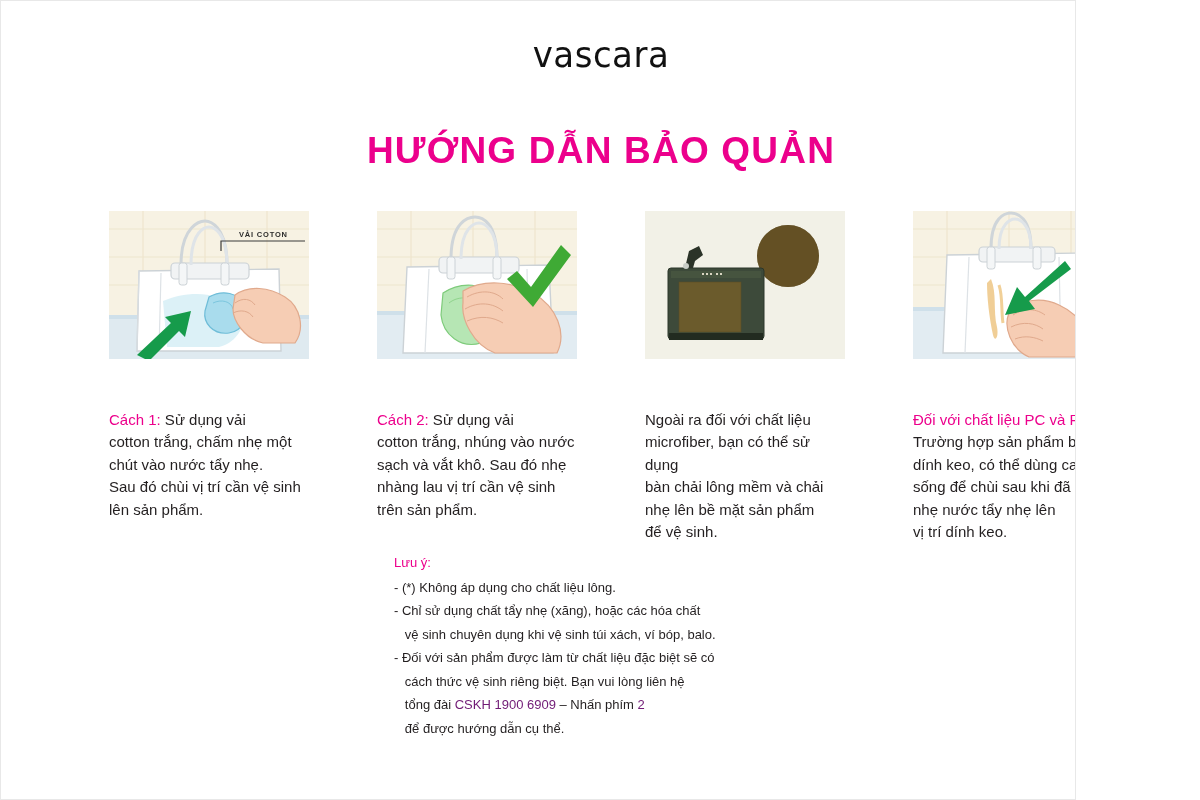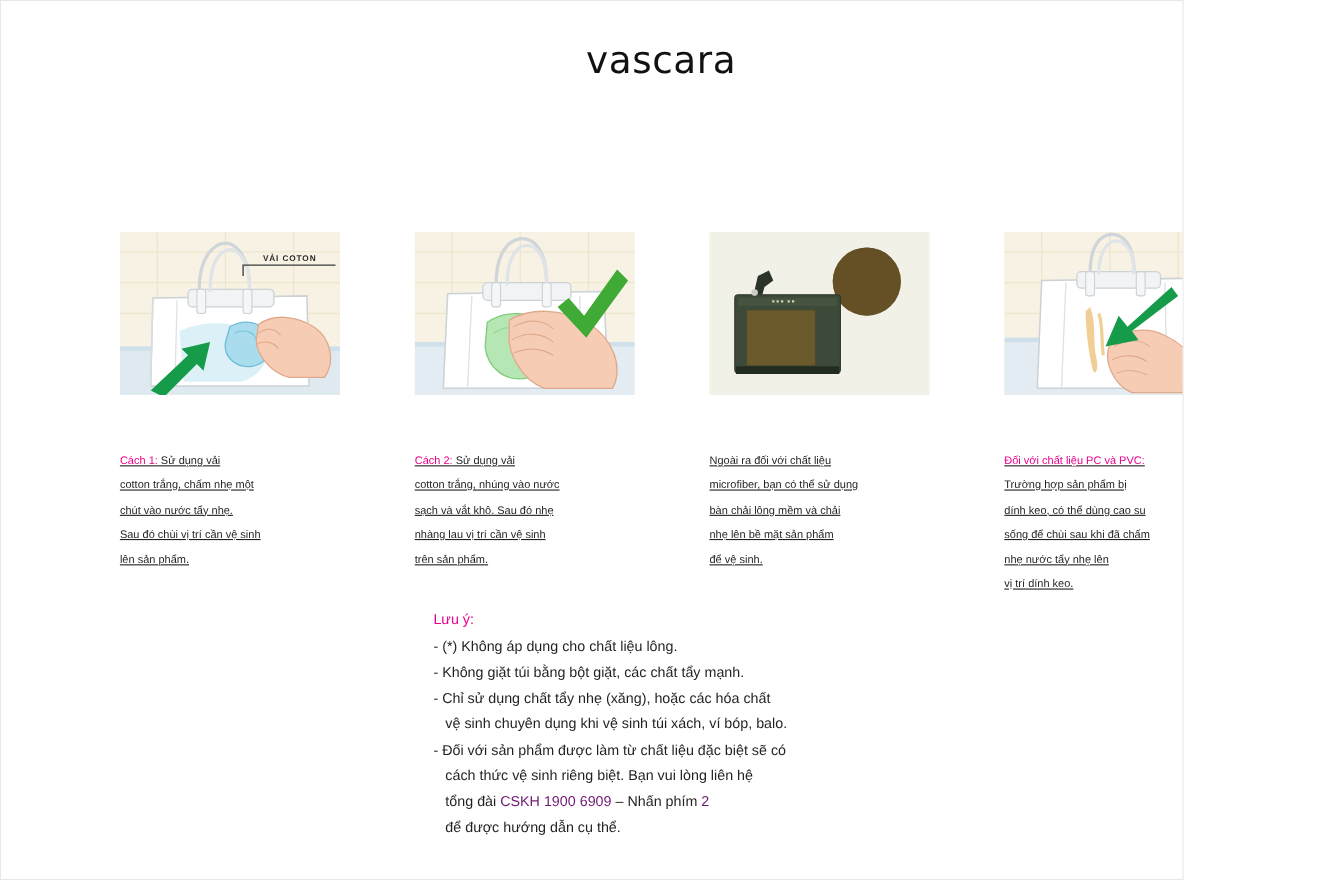--- a/index.html
+++ b/index.html
@@ -71,26 +71,25 @@
     width: 200px;
     height: 148px;
     position: relative;
     overflow: hidden;
     background: #f6f1e4;
   }
   .thumb svg { display: block; width: 200px; height: 148px; }
 
   .caption {
     margin-top: 27px;
-    font-size: 10px;
+    font-size: 15px;
     line-height: 22.5px;
     color: #231f20;
     font-family: "Liberation Sans", sans-serif;
     white-space: pre-line;
-    text-decoration: underline;
   }
   .caption .accent {
     color: #ec008c;
   }
 
   
   .notes {
     position: absolute;
     top: 550px;
     left: 393px;
@@ -113,20 +112,21 @@
 </style>
 </head>
 <body>
 
 <div class="page">
 
   <div class="brand">
     <span class="lower">vascara</span>
   </div>
 
+  <h1 class="title">HƯỚNG DẪN BẢO QUẢN</h1>
 
   <div class="cols">
 
     <div class="col">
       <div class="thumb">
         <svg viewBox="0 0 200 148" xmlns="http://www.w3.org/2000/svg">
           <defs>
             <clipPath id="c1">
                 <rect x="0" y="0" width="200" height="148"></rect>
               </clipPath>
@@ -311,21 +311,20 @@
 nhẹ nước tẩy nhẹ lên
 vị trí dính keo.</span>
       </div>
     </div>
 
   </div>
 
   <div class="notes">
     <div class="notes-title">Lưu ý:</div>
     <div class="note-line">- (*) Không áp dụng cho chất liệu lông.</div>
-    <div class="note-line">- Không giặt túi bằng bột giặt, các chất tẩy mạnh.</div>
     <div class="note-line">- Chỉ sử dụng chất tẩy nhẹ (xăng), hoặc các hóa chất</div>
     <div class="note-line">   vệ sinh chuyên dụng khi vệ sinh túi xách, ví bóp, balo.</div>
     <div class="note-line">- Đối với sản phẩm được làm từ chất liệu đặc biệt sẽ có</div>
     <div class="note-line">   cách thức vệ sinh riêng biệt. Bạn vui lòng liên hệ</div>
     <div class="note-line"><span>   tổng đài </span><span class="accent">CSKH 1900 6909</span><span> – Nhấn phím </span><span class="accent">2</span></div>
     <div class="note-line">   để được hướng dẫn cụ thể.</div>
   </div>
 
 </div>
 

